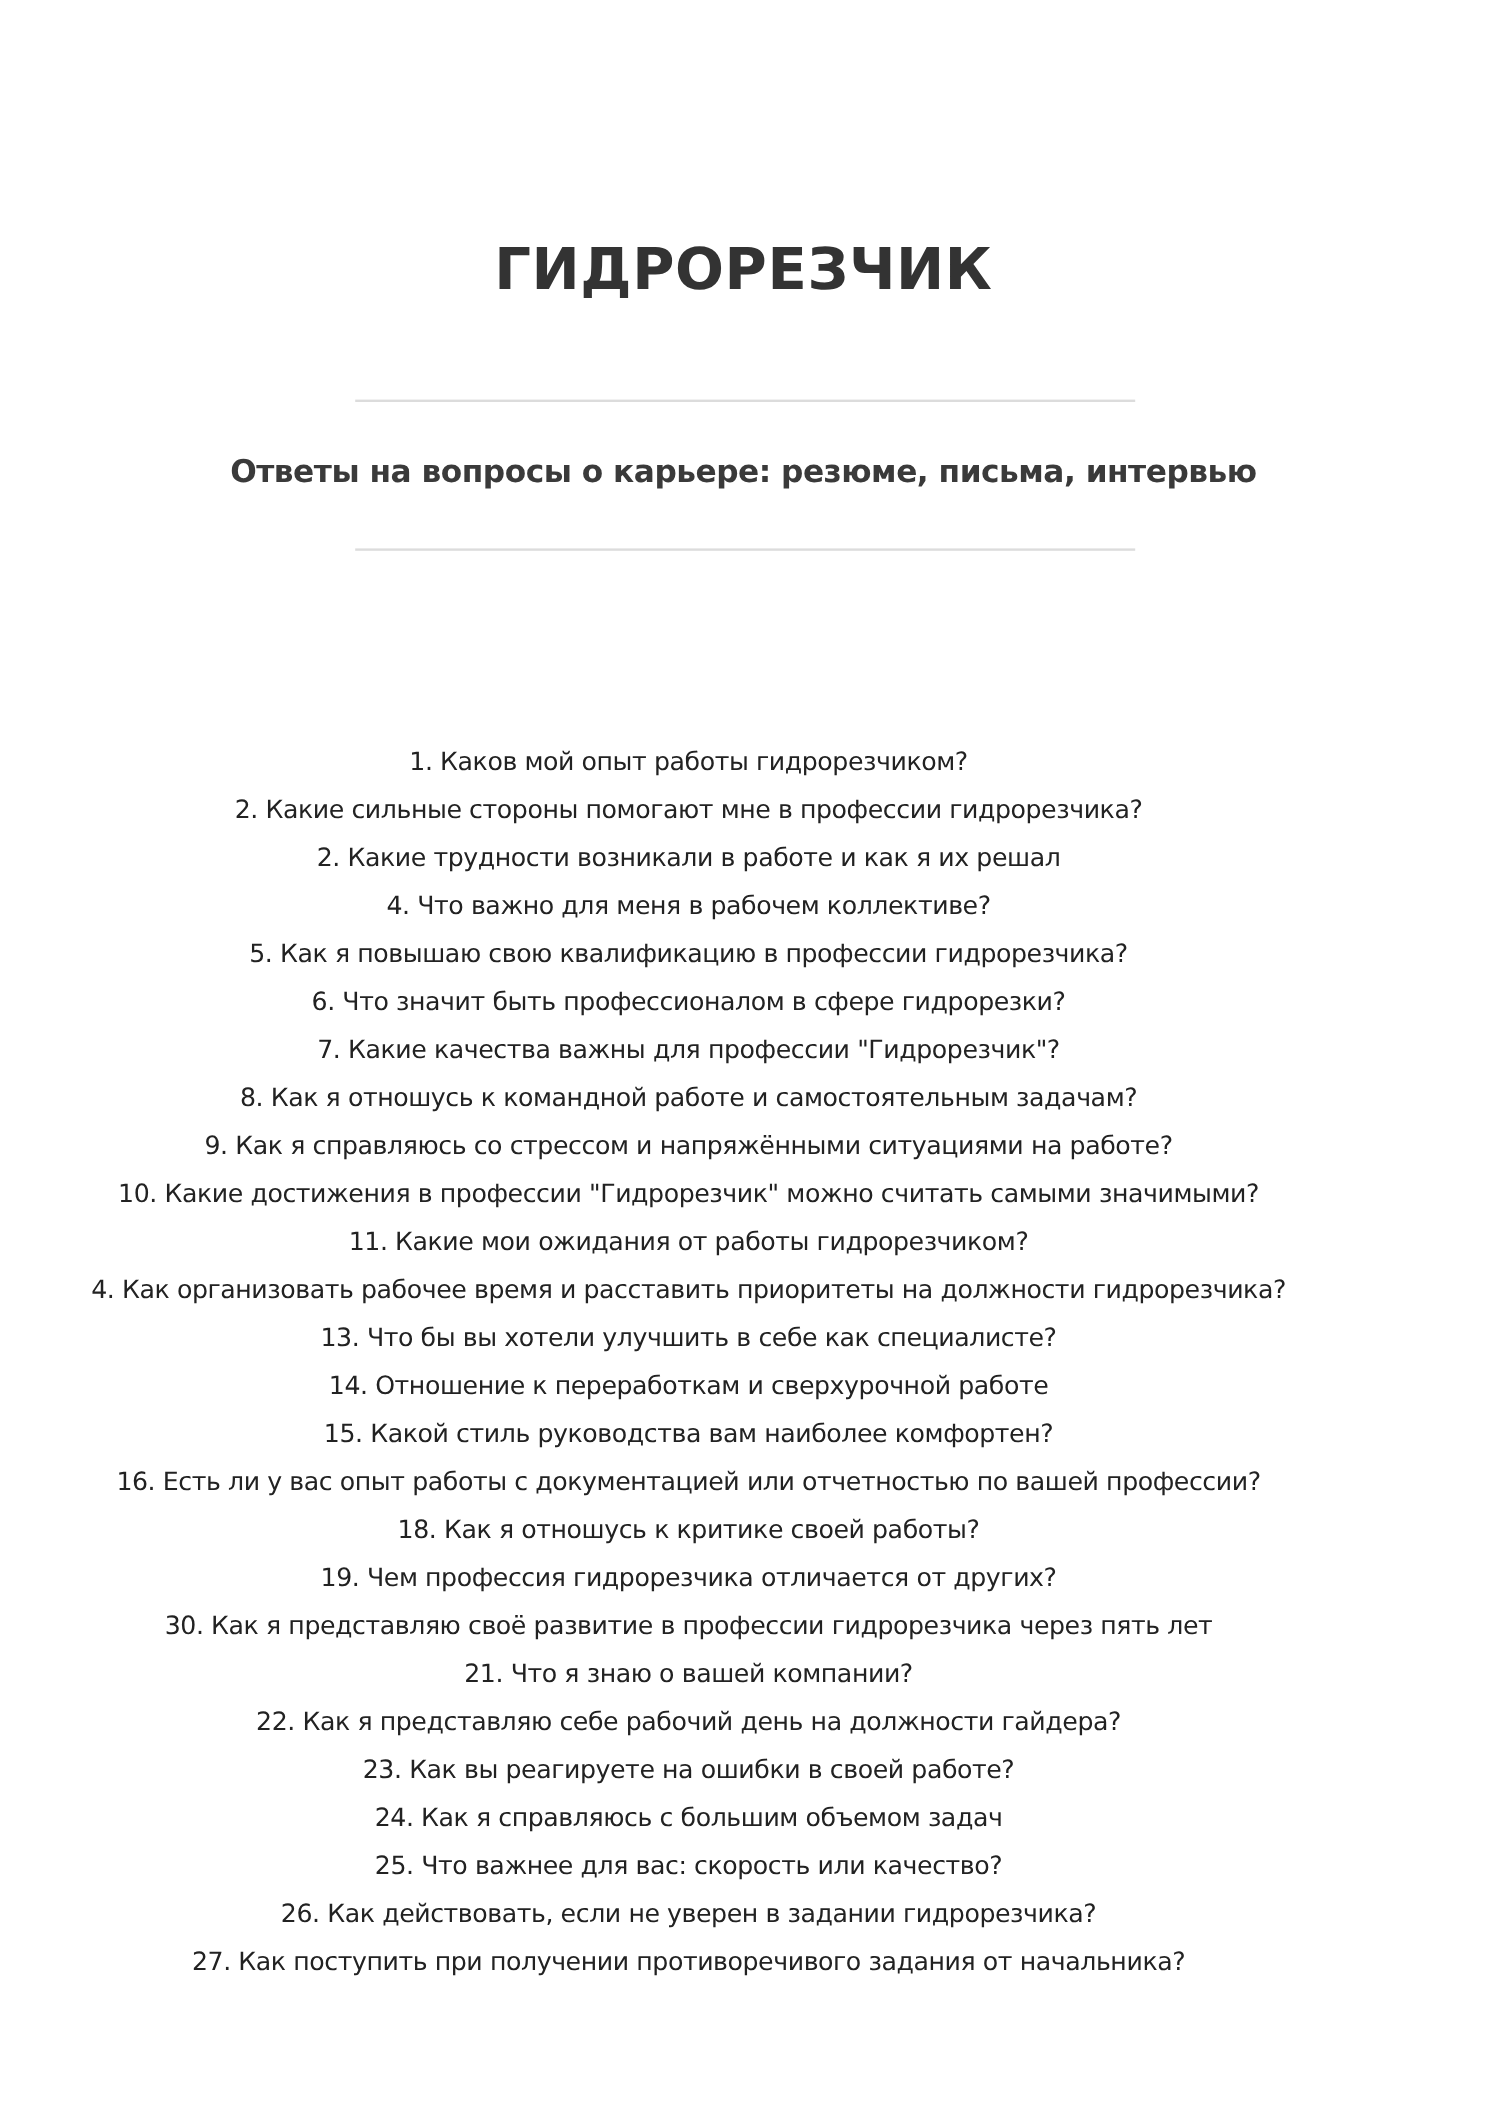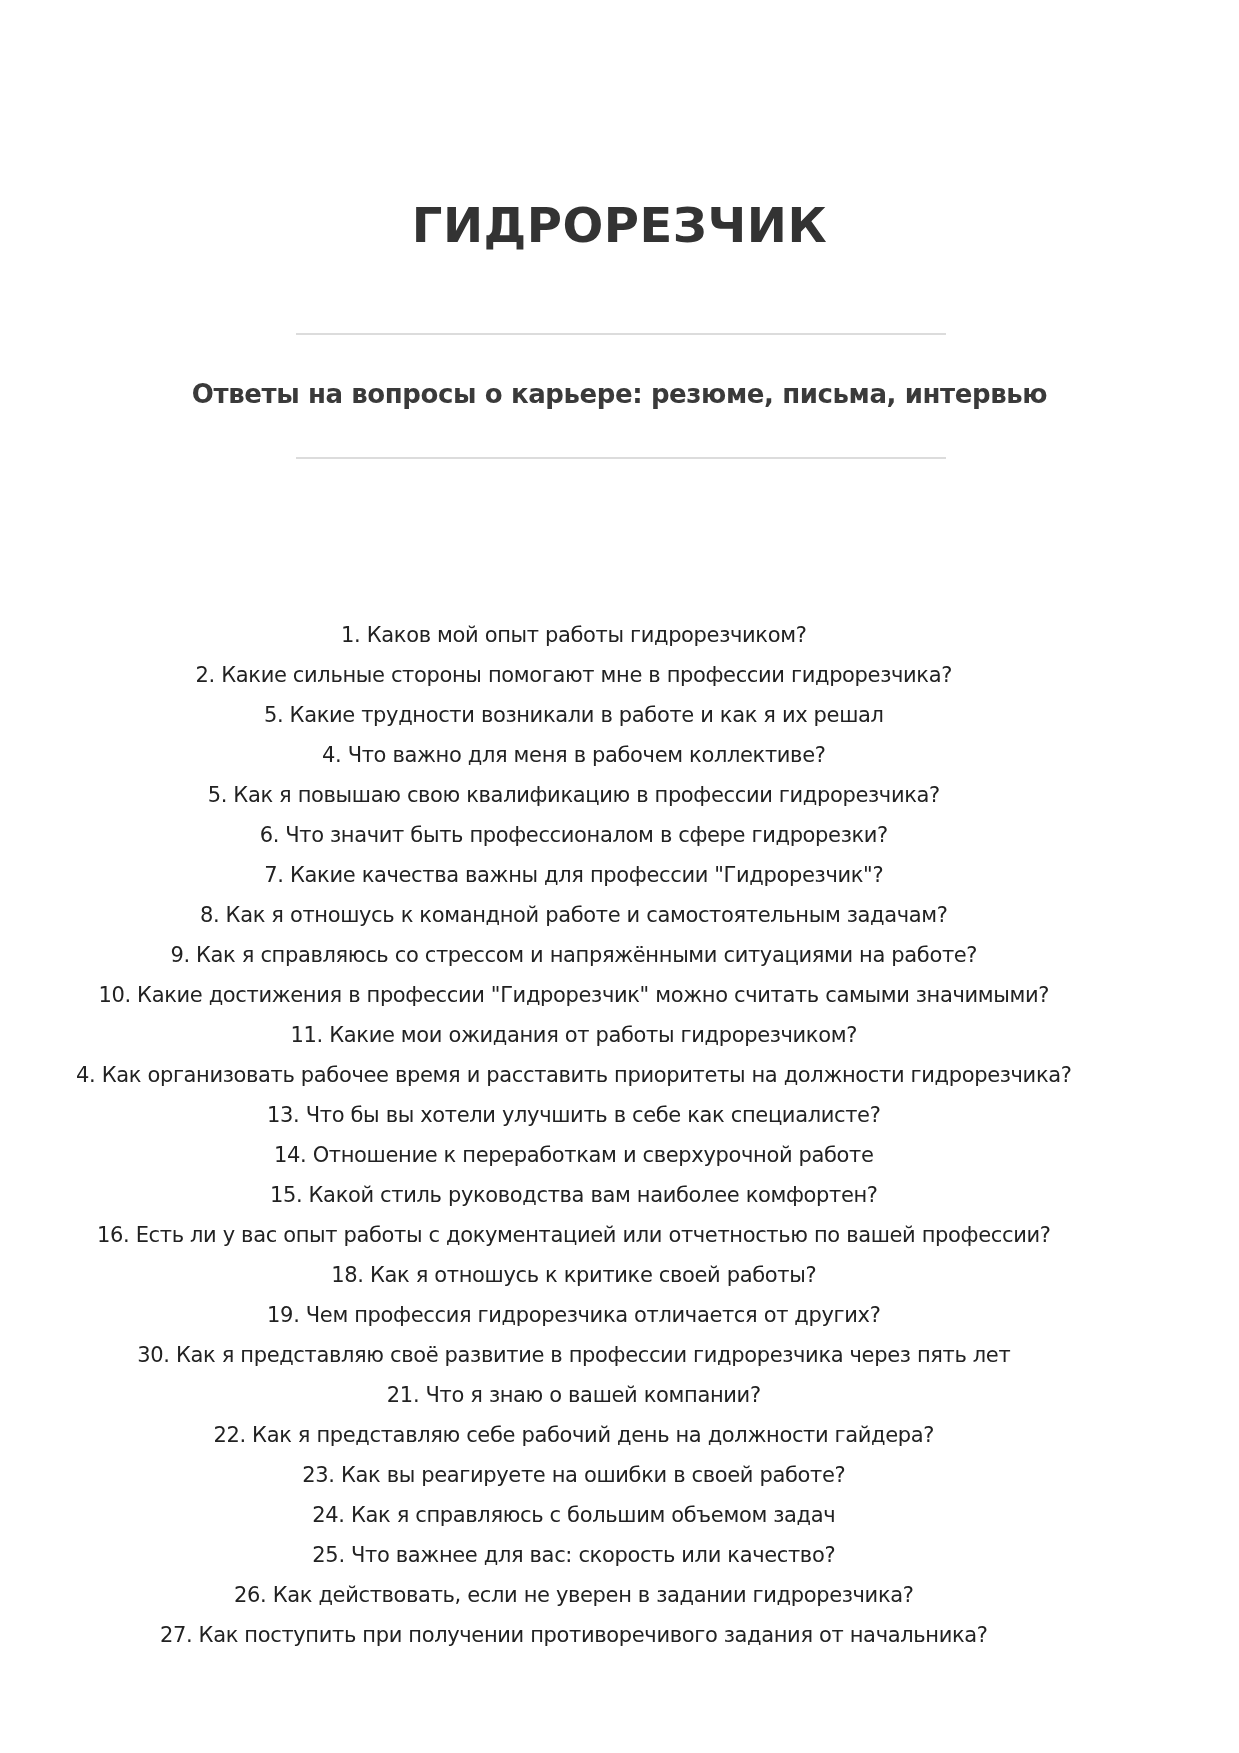--- a/index.html
+++ b/index.html
@@ -85,21 +85,21 @@
 
 <div class="page">
   <h1 class="title">ГИДРОРЕЗЧИК</h1>
   <hr class="divider top">
   <h2 class="subtitle">Ответы на вопросы о карьере: резюме, письма, интервью</h2>
   <hr class="divider bottom">
 
   <ul class="questions">
     <li>1. Каков мой опыт работы гидрорезчиком?</li>
     <li>2. Какие сильные стороны помогают мне в профессии гидрорезчика?</li>
-    <li>5. Какие трудности возникали в работе и как я их решал</li>
+    <li>2. Какие трудности возникали в работе и как я их решал</li>
     <li>4. Что важно для меня в рабочем коллективе?</li>
     <li>5. Как я повышаю свою квалификацию в профессии гидрорезчика?</li>
     <li>6. Что значит быть профессионалом в сфере гидрорезки?</li>
     <li>7. Какие качества важны для профессии "Гидрорезчик"?</li>
     <li>8. Как я отношусь к командной работе и самостоятельным задачам?</li>
     <li>9. Как я справляюсь со стрессом и напряжёнными ситуациями на работе?</li>
     <li>10. Какие достижения в профессии "Гидрорезчик" можно считать самыми значимыми?</li>
     <li>11. Какие мои ожидания от работы гидрорезчиком?</li>
     <li>4. Как организовать рабочее время и расставить приоритеты на должности гидрорезчика?</li>
     <li>13. Что бы вы хотели улучшить в себе как специалисте?</li>

